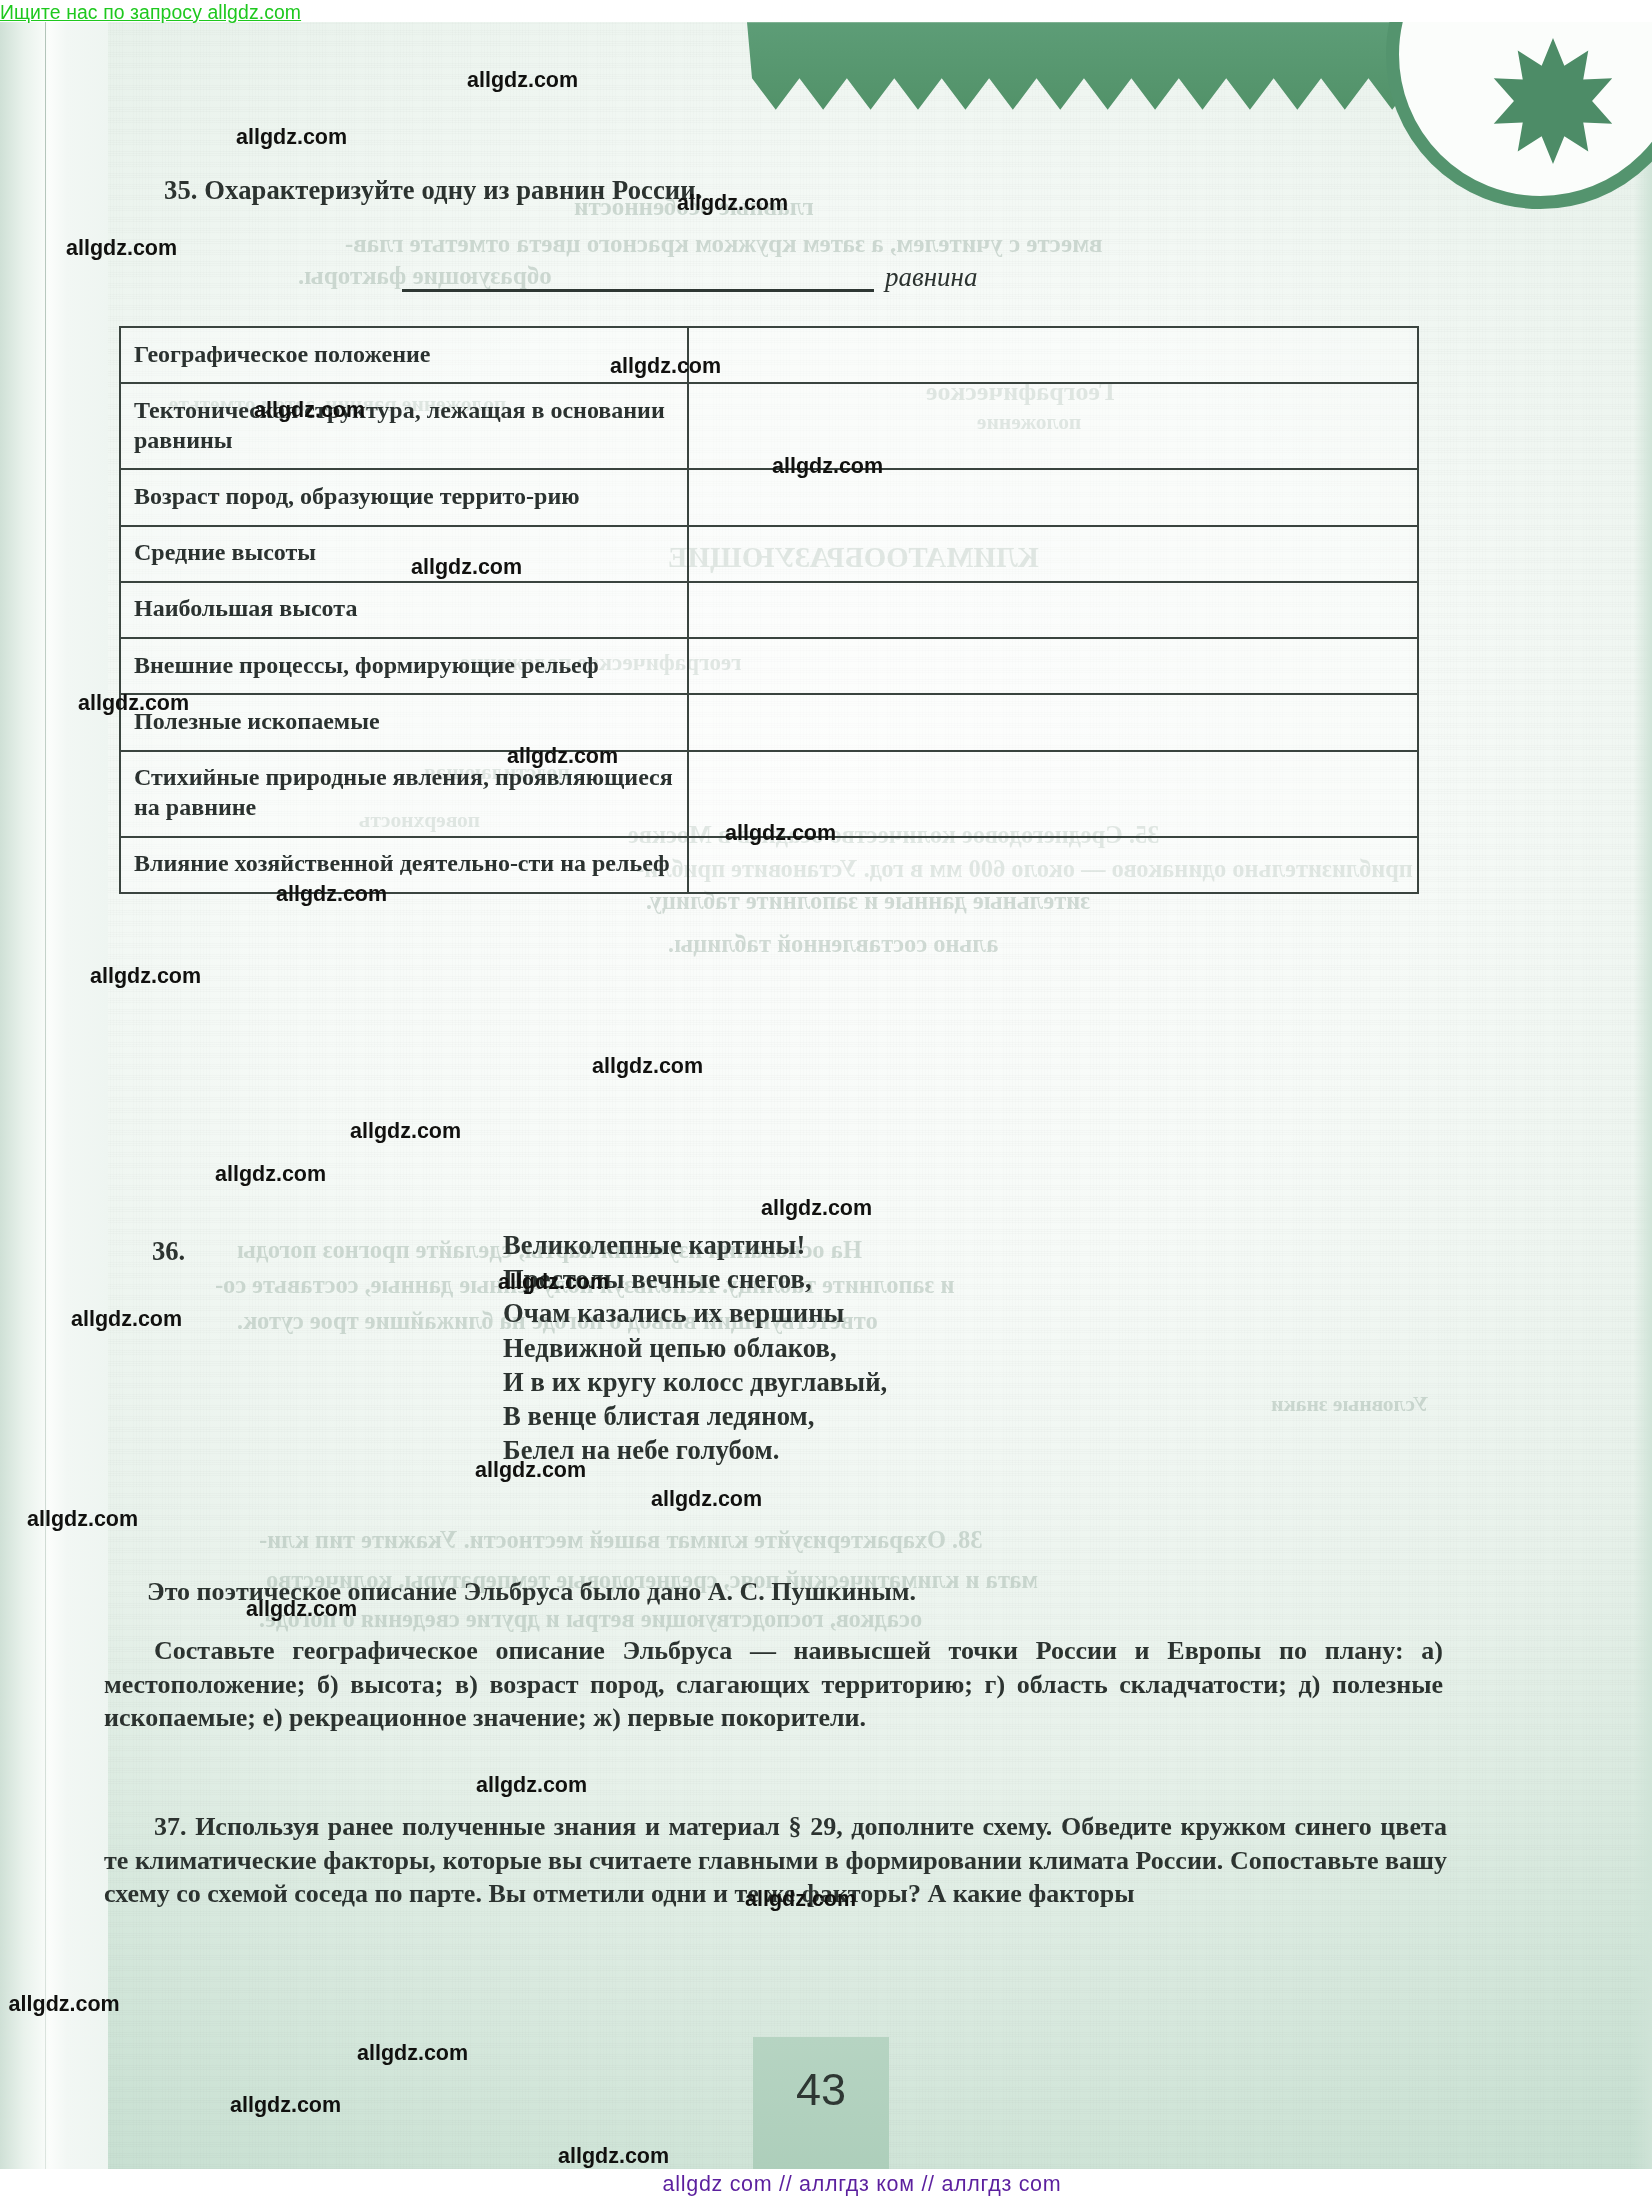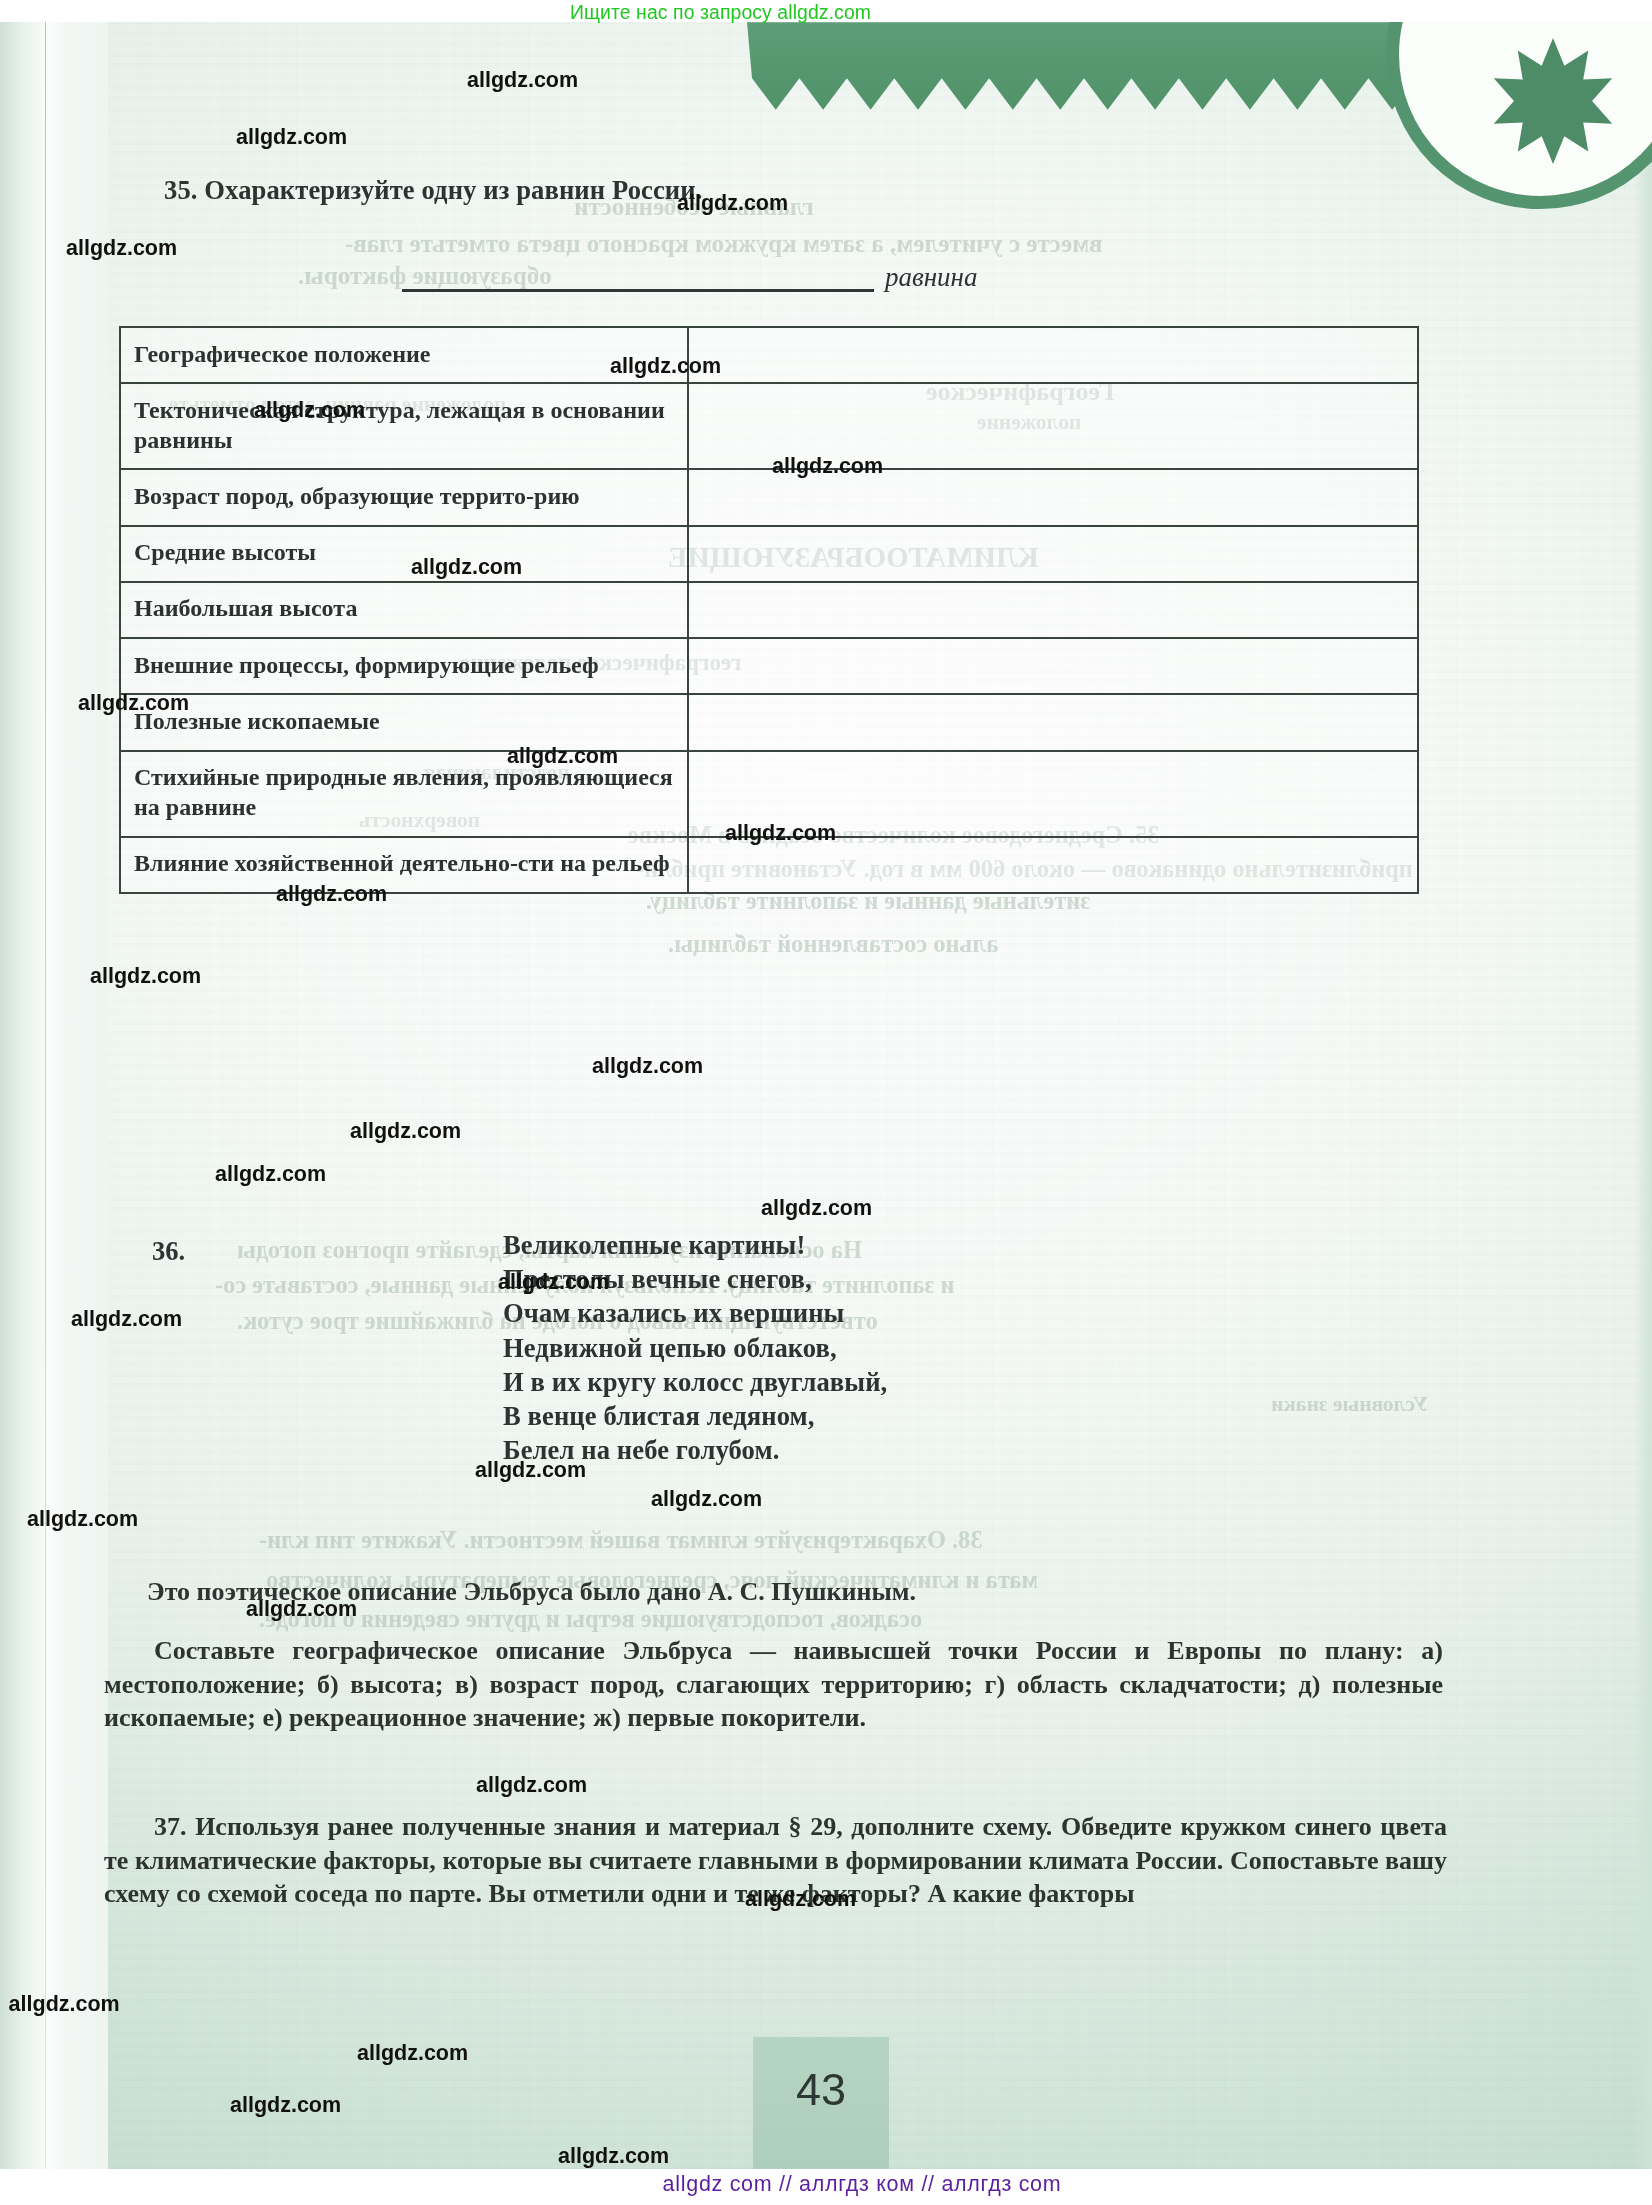--- a/index.html
+++ b/index.html
@@ -10,23 +10,23 @@
     overflow:hidden;
     position:relative;
   }
 
   
   #promo-bar{
     position:absolute;left:0;top:0;width:1652px;height:22px;
     background:#ffffff;z-index:60;
   }
   #promo-text{
-    position:absolute;left:0;top:0.7px;width:1441px;text-align:center;
+    position:absolute;left:0;top:0.7px;width:1441px;text-align:left;
     font-family:"Liberation Sans", sans-serif;
-    font-size:19.4px;font-weight:500;color:#1ec81e;letter-spacing:0.1px;
+    font-size:19.4px;font-weight:500;color:#1ec81e;letter-spacing:0.1px;text-decoration:underline;
   }
 
   
   #footer-bar{
     position:absolute;left:0;bottom:0;width:1652px;height:36px;
     background:#ffffff;z-index:60;
   }
   #footer-text{
     position:absolute;left:0;top:2.9px;width:1652px;text-align:center;
     font-family:"Liberation Sans", sans-serif;

